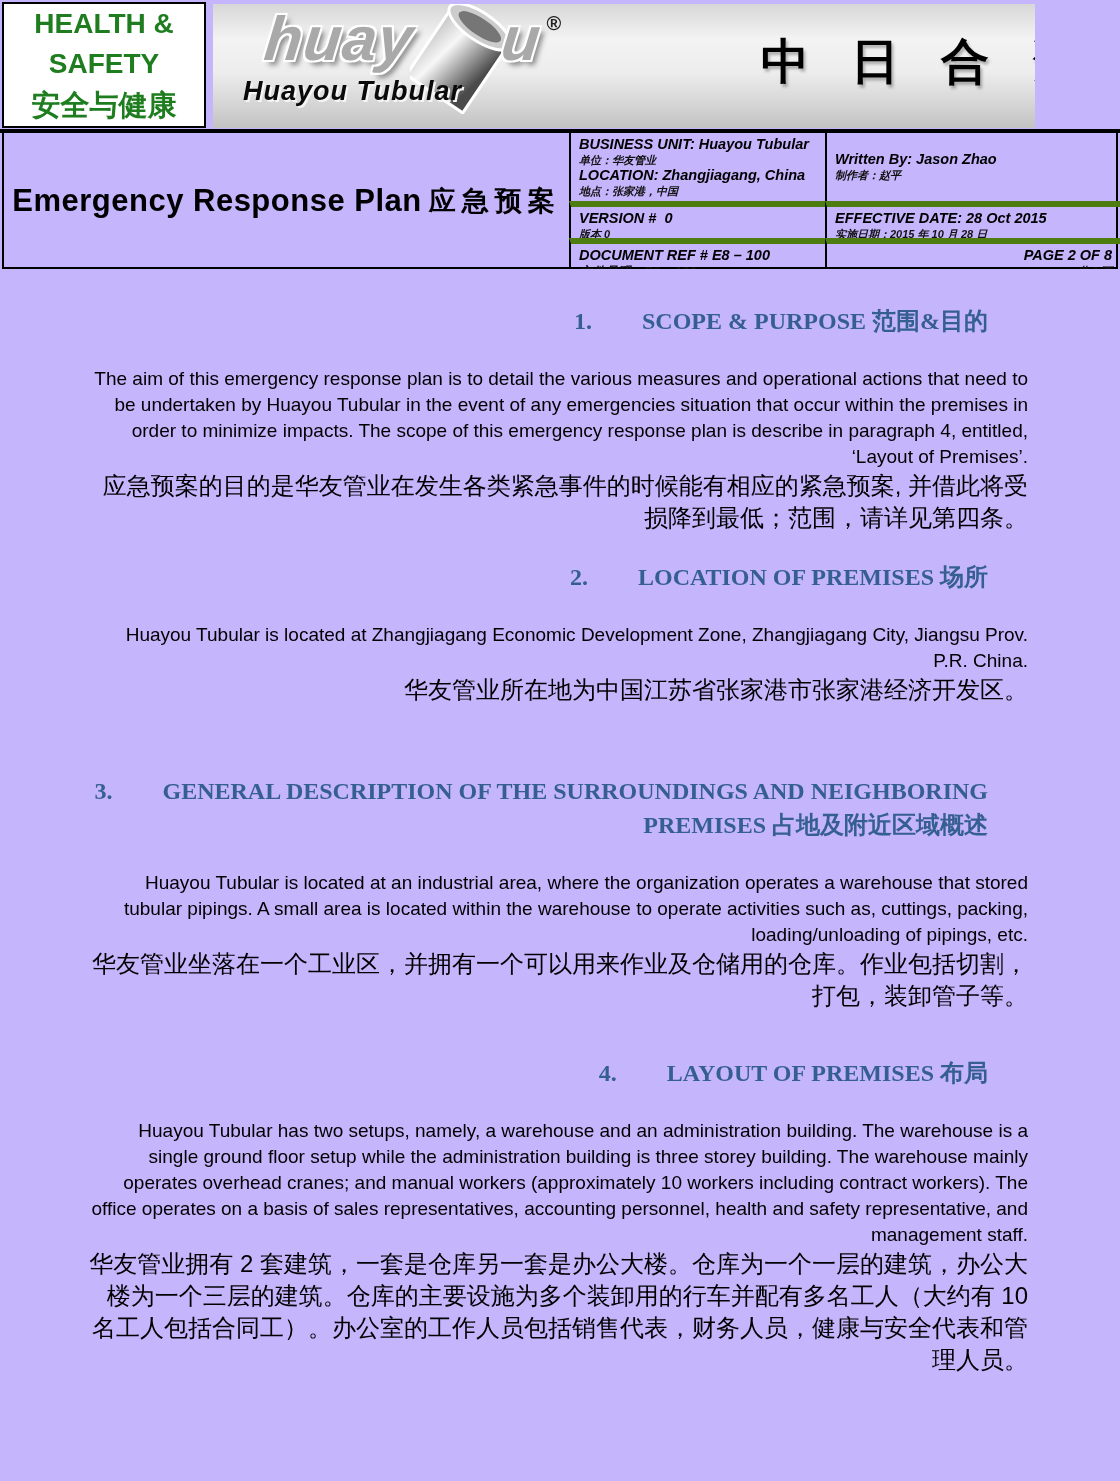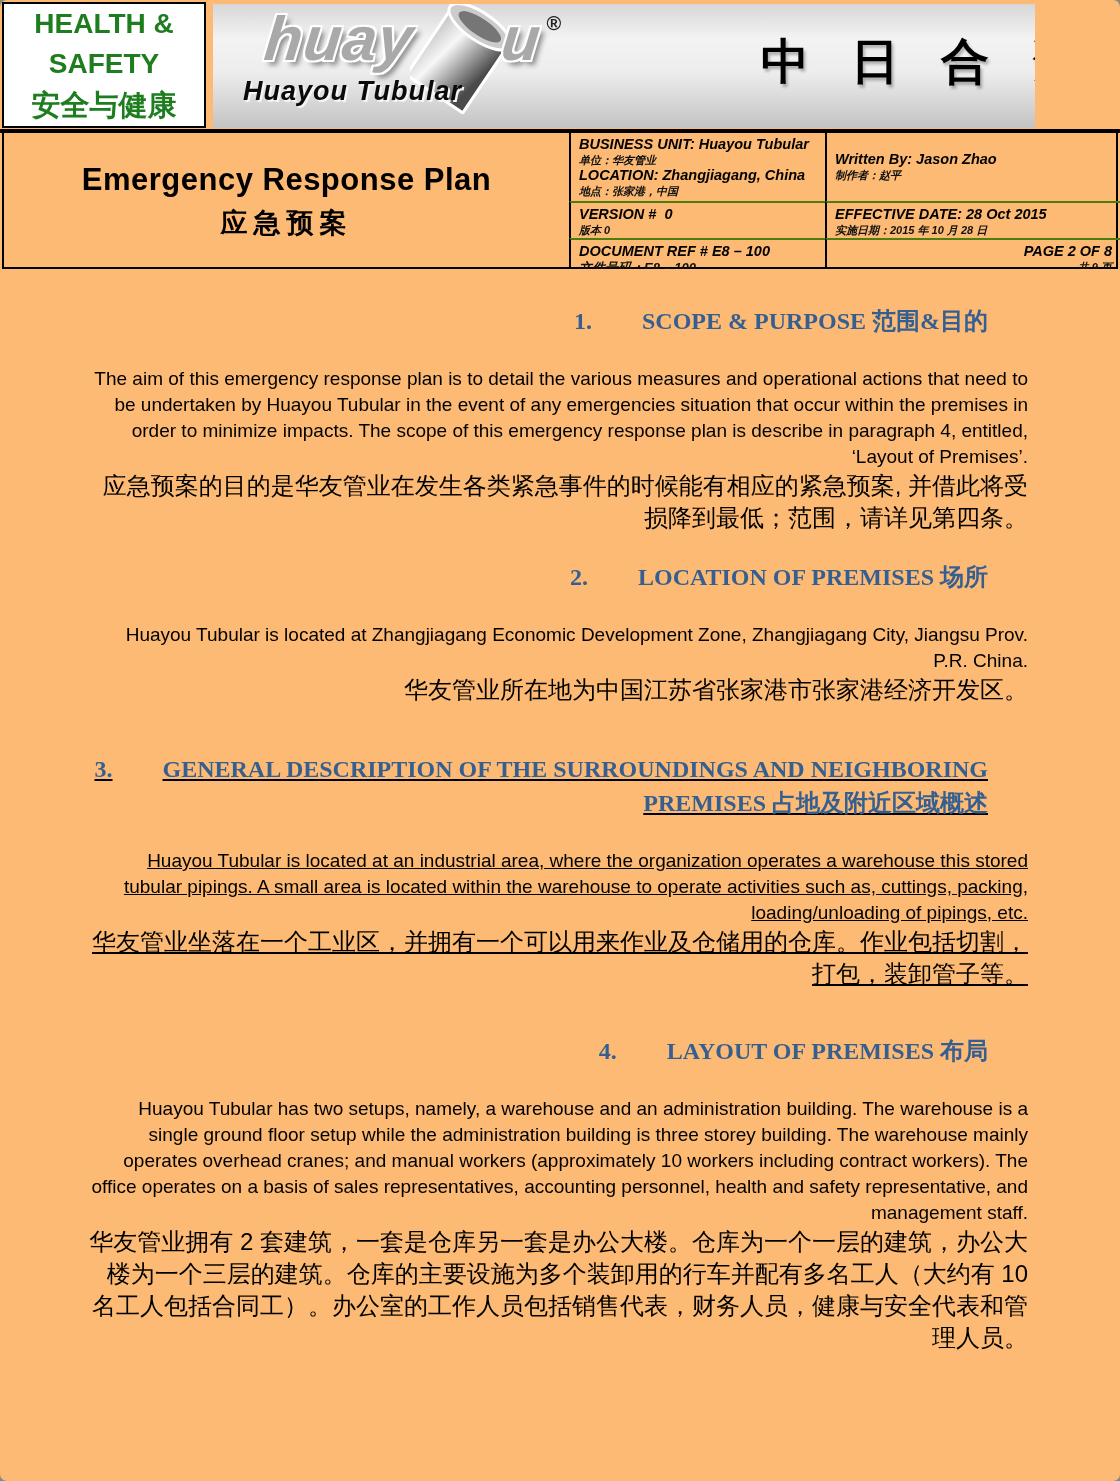--- a/index.html
+++ b/index.html
@@ -1,20 +1,20 @@
 <!DOCTYPE html>
 <html><head>
 <meta charset="utf-8">
 <style>
   * { margin:0; padding:0; box-sizing:border-box; }
   html,body { background:#888; }
   .page {
     position:relative; width:1120px; height:1481px; margin:0 auto;
-    background:#fdba74; overflow:hidden;
-    font-family:"Liberation Sans", sans-serif; color:#000;border-radius:7px;
+    background:#c4b5fd; overflow:hidden;
+    font-family:"Liberation Sans", sans-serif; color:#000;
   }
 
   
   .hs-badge {
     position:absolute; left:2px; top:2px; width:204px; height:126px;
     border:2px solid #000; background:#fff;
     display:flex; flex-direction:column; align-items:center; justify-content:center;
     text-align:center; color:#1e7d1e; font-weight:bold;
   }
   .hs-badge .l1, .hs-badge .l2 { font-size:28px; line-height:40px; }
@@ -51,48 +51,48 @@
 
   .header-table {
     position:absolute; left:2px; top:133px; width:1116px; height:136px;
     display:grid;
     grid-template-columns:565px 256px 295px;
     grid-template-rows:68px 37px 31px;
     border-left:2px solid #000; border-right:2px solid #000; border-bottom:2px solid #000;
   }
   .title-cell {
     grid-column:1; grid-row:1/4;
-    display:flex; flex-direction:column; align-items:center; justify-content:center; gap:7px;
+    display:flex; align-items:center; justify-content:center; gap:7px;
   }
   .doc-title-en { font-size:31px; font-weight:bold; letter-spacing:0.5px; }
   .doc-title-zh { font-size:27px; font-weight:bold; letter-spacing:6px; }
 
   .mcell { border-left:2px solid #000; padding:3px 6px 0 8px; overflow:hidden; }
-  .mcell.rt { border-top:2px solid #4d7c0f; }
+  .mcell.rt { border-top:6px solid #4d7c0f; }
   .meta-main {
     font-size:14.5px; line-height:17px; font-weight:bold; font-style:italic;
     white-space:pre-wrap;
   }
   .meta-sub { font-size:11px; line-height:14px; font-style:italic; font-weight:bold; color:#111; }
   .meta-sub.big { font-size:13px; line-height:16px; }
   .cell-written { padding-top:18px; }
   .cell-page { text-align:right; padding-right:8px; }
 
   
   .doc-body { position:absolute; left:88px; top:296px; width:940px;text-align:right; }
   .h {
     color:#365f91; font-family:"Liberation Serif","DejaVu Serif",serif;
     font-weight:bold; font-size:24px; line-height:34px; max-width:900px;
     margin:8px 0 28px;
   }
   .h-tab { display:inline-block; width:50px; }
   p.en { font-size:19px; line-height:26px; }
   p.zh { font-size:24px; line-height:32px; }
   .sec-gap-a { margin-top:26px; }
-  .sec-gap-b { margin-top:46px;text-decoration:underline; }
+  .sec-gap-b { margin-top:68px; }
   .sec-gap-c { margin-top:44px; }
 </style>
 </head>
 <body>
 
 <div class="page">
 
   <div class="hs-badge">
     <div class="l1">HEALTH &amp;</div>
     <div class="l2">SAFETY</div>
@@ -172,21 +172,21 @@
     </div>
 
     <div class="sec sec-gap-a">
       <div class="h"><span class="h-num">2.</span><span class="h-tab"></span><span class="h-text">LOCATION OF PREMISES 场所</span></div>
       <p class="en">Huayou Tubular is located at Zhangjiagang Economic Development Zone, Zhangjiagang City, Jiangsu Prov. P.R. China.</p>
       <p class="zh">华友管业所在地为中国江苏省张家港市张家港经济开发区。</p>
     </div>
 
     <div class="sec sec-gap-b">
       <div class="h"><span class="h-num">3.</span><span class="h-tab"></span><span class="h-text">GENERAL DESCRIPTION OF THE SURROUNDINGS AND NEIGHBORING PREMISES 占地及附近区域概述</span></div>
-      <p class="en">Huayou Tubular is located at an industrial area, where the organization operates a warehouse this stored tubular pipings. A small area is located within the warehouse to operate activities such as, cuttings, packing, loading/unloading of pipings, etc.</p>
+      <p class="en">Huayou Tubular is located at an industrial area, where the organization operates a warehouse that stored tubular pipings. A small area is located within the warehouse to operate activities such as, cuttings, packing, loading/unloading of pipings, etc.</p>
       <p class="zh">华友管业坐落在一个工业区，并拥有一个可以用来作业及仓储用的仓库。作业包括切割，打包，装卸管子等。</p>
     </div>
 
     <div class="sec sec-gap-c">
       <div class="h"><span class="h-num">4.</span><span class="h-tab"></span><span class="h-text">LAYOUT OF PREMISES 布局</span></div>
       <p class="en">Huayou Tubular has two setups, namely, a warehouse and an administration building. The warehouse is a single ground floor setup while the administration building is three storey building. The warehouse mainly operates overhead cranes; and manual workers (approximately 10 workers including contract workers). The office operates on a basis of sales representatives, accounting personnel, health and safety representative, and management staff.</p>
       <p class="zh">华友管业拥有 2 套建筑，一套是仓库另一套是办公大楼。仓库为一个一层的建筑，办公大楼为一个三层的建筑。仓库的主要设施为多个装卸用的行车并配有多名工人（大约有 10 名工人包括合同工）。办公室的工作人员包括销售代表，财务人员，健康与安全代表和管理人员。</p>
     </div>
 
   </div>

